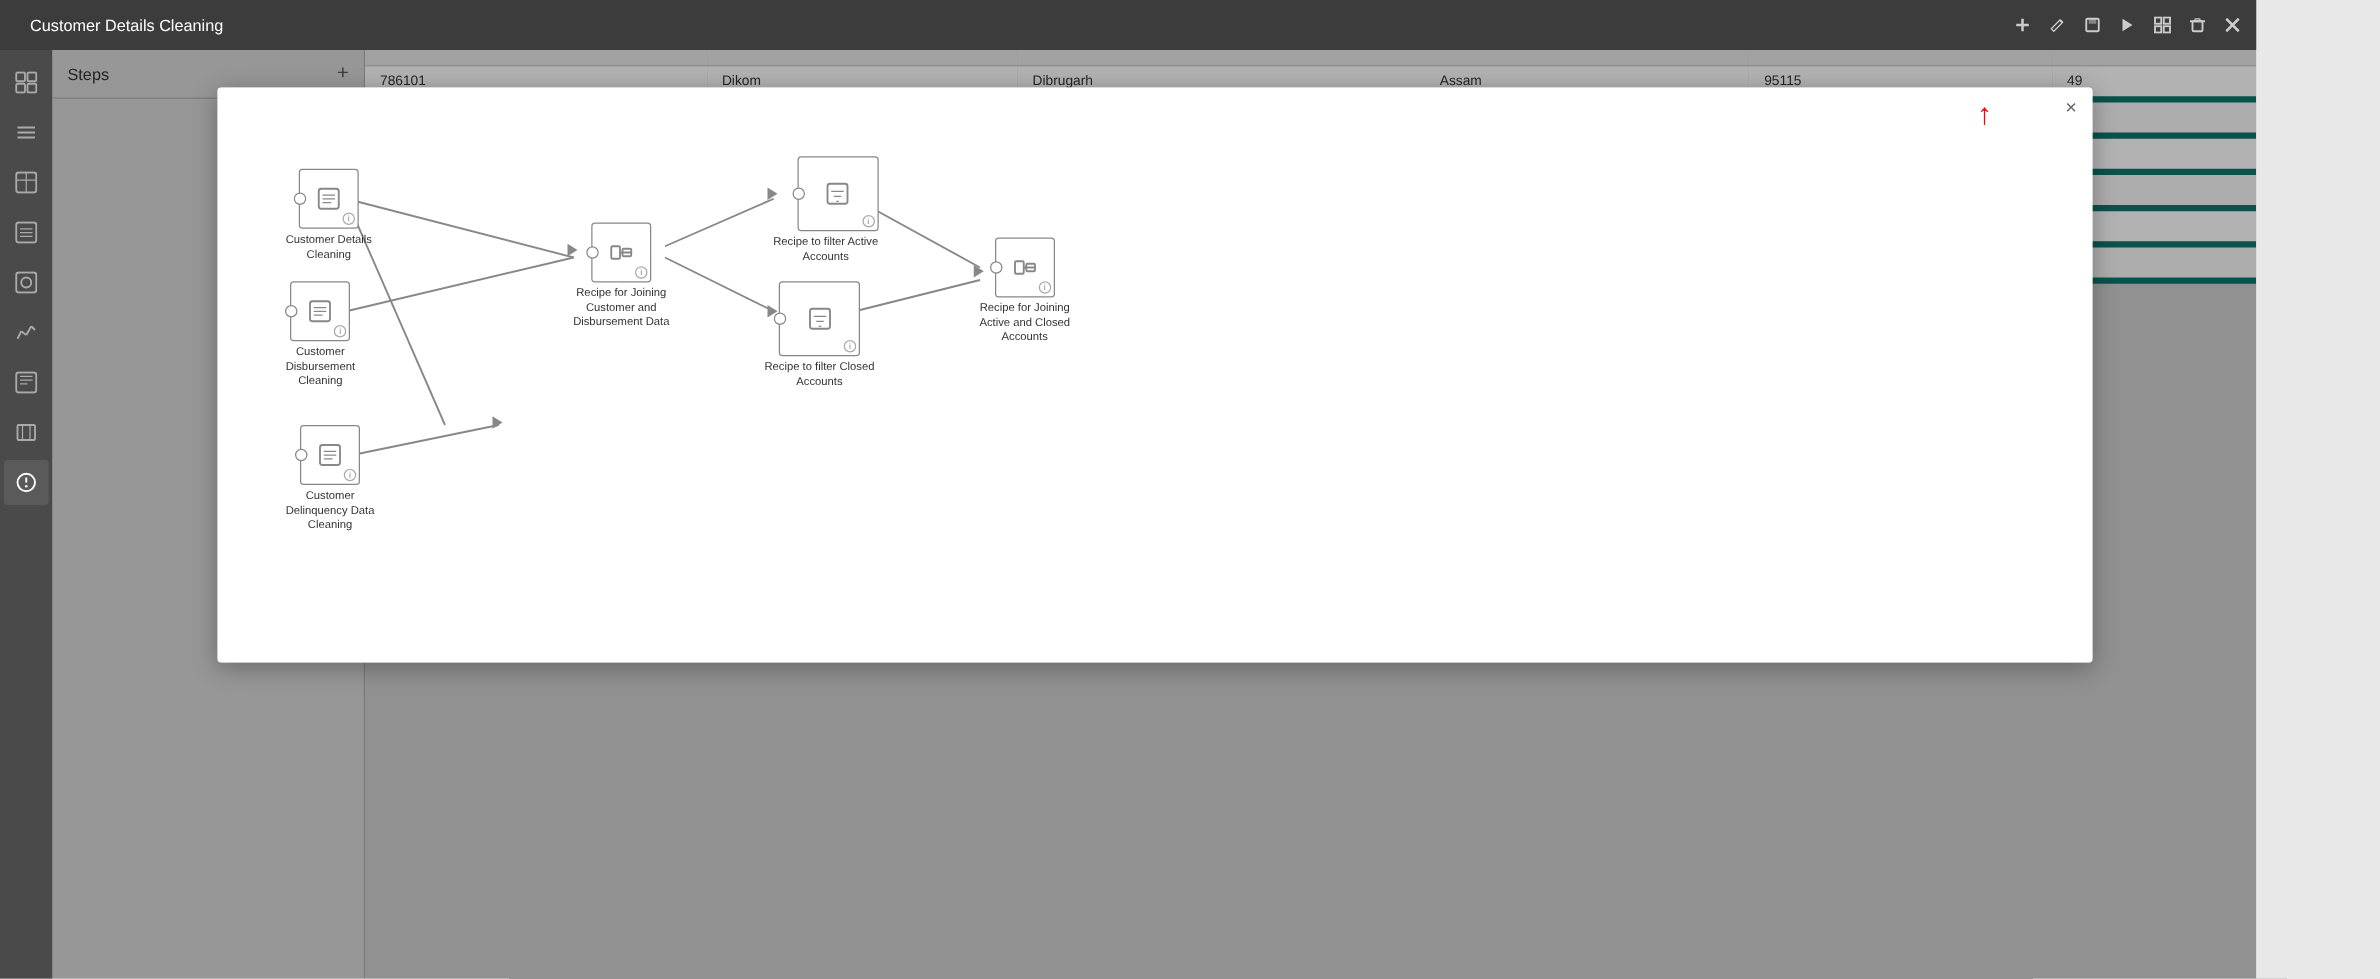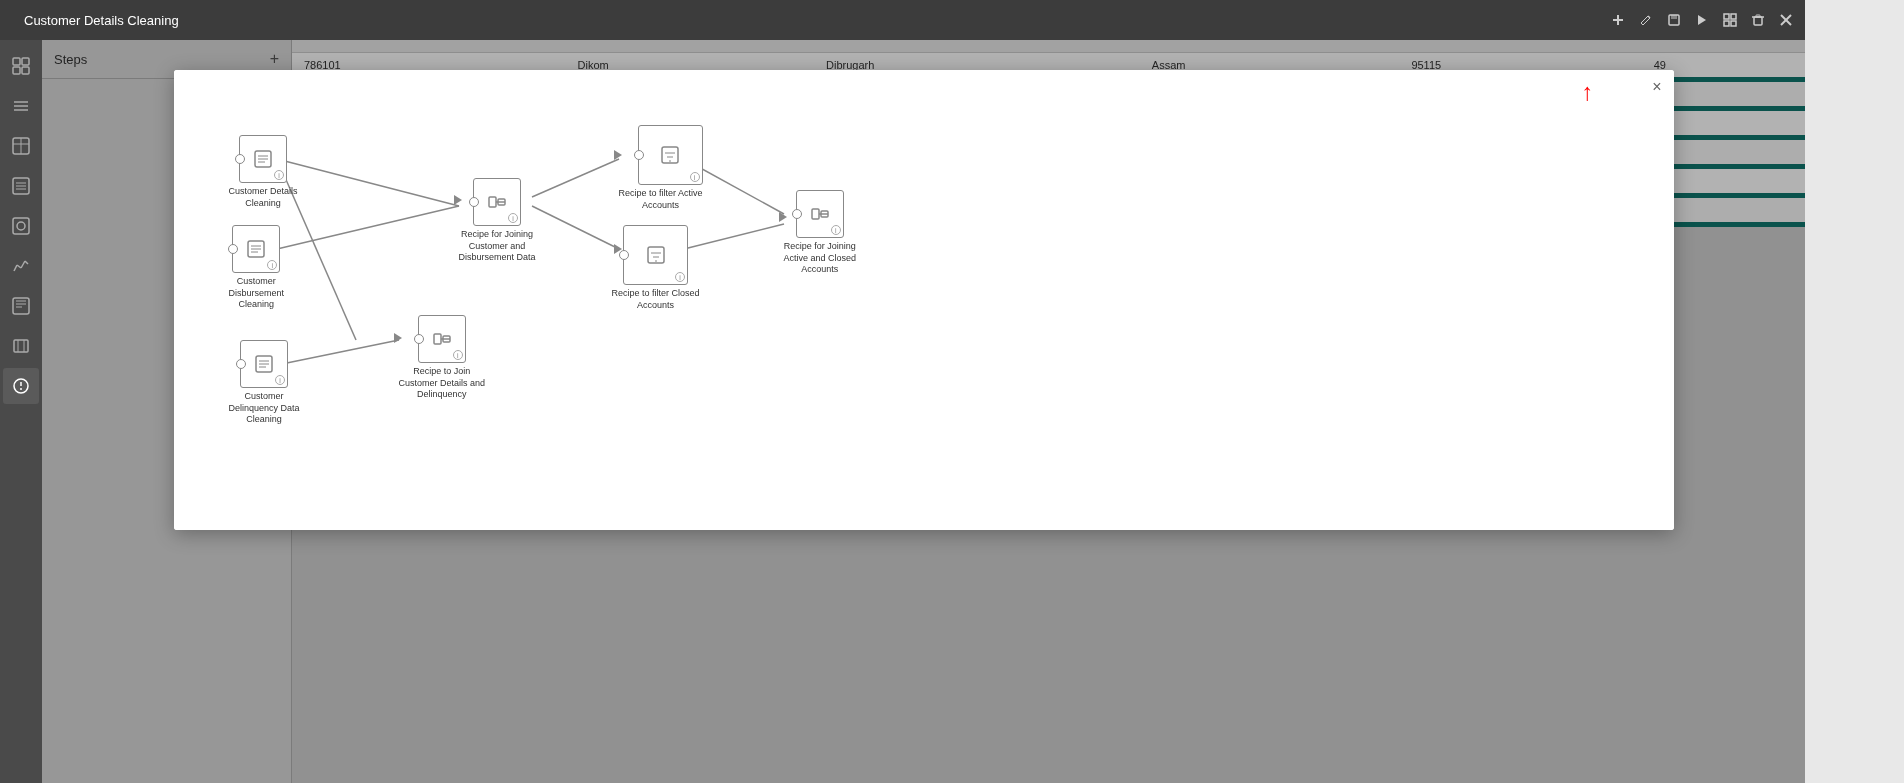--- a/index.html
+++ b/index.html
@@ -381,31 +381,19 @@
               <svg width="20" height="20" viewBox="0 0 20 20">
                   <rect x="2" y="5" width="7" height="10" rx="1" stroke="#888" stroke-width="1.5" fill="none"></rect>
                   <line x1="9" y1="10" x2="18" y2="10" stroke="#888" stroke-width="1.5"></line>
                   <rect x="11" y="7" width="7" height="6" rx="1" stroke="#888" stroke-width="1.5" fill="none"></rect>
                 </svg>
               <div class="node-info">i</div>
             </div>
             <div class="node-label">Recipe for Joining<br>Active and Closed<br>Accounts</div>
           </div>
 
-          <div class="flow-node" style="left:225px; top:245px;">
-            <div class="node-box">
-              <div class="node-connector-left"></div>
-              <svg width="20" height="20" viewBox="0 0 20 20">
-                  <rect x="2" y="5" width="7" height="10" rx="1" stroke="#888" stroke-width="1.5" fill="none"></rect>
-                  <line x1="9" y1="10" x2="18" y2="10" stroke="#888" stroke-width="1.5"></line>
-                  <rect x="11" y="7" width="7" height="6" rx="1" stroke="#888" stroke-width="1.5" fill="none"></rect>
-                </svg>
-              <div class="node-info">i</div>
-            </div>
-            <div class="node-label">Recipe to Join<br>Customer Details and<br>Delinquency</div>
-          </div>
 
         </div>
       </div>
     </div>
 
   </div>
 </div>
 
 </body></html>

